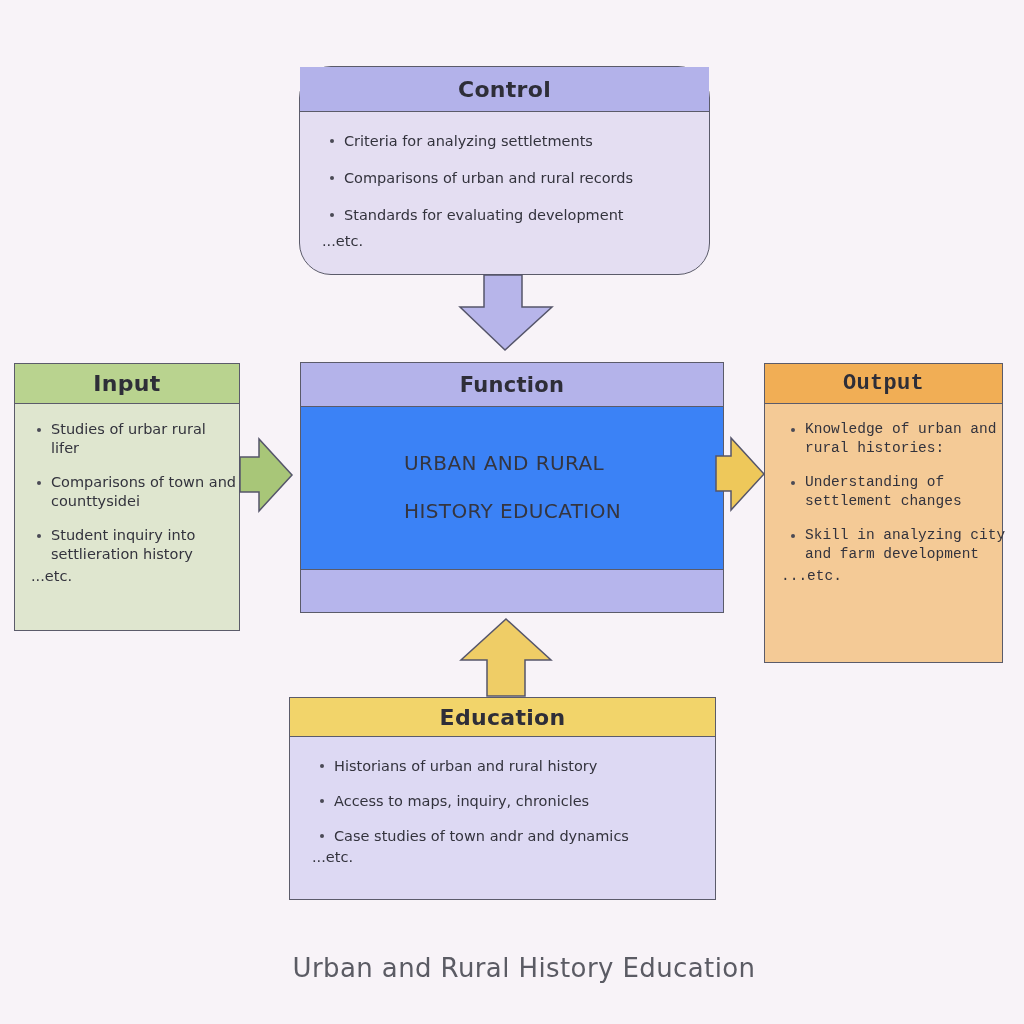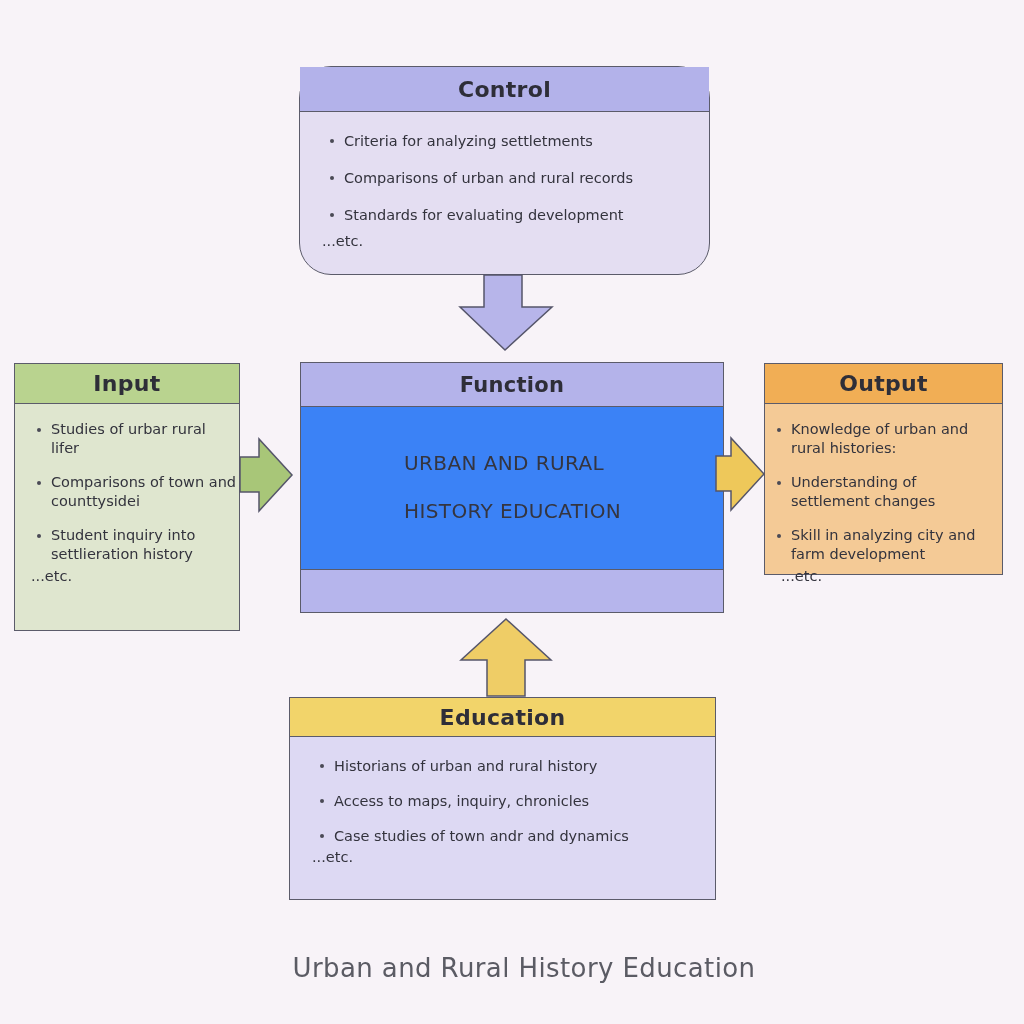--- a/index.html
+++ b/index.html
@@ -41,23 +41,23 @@
   }
 
   
   #input { left:14px; top:363px; width:226px; height:268px; background:#dfe6cf; }
   #input .hdr { height:40px; background:#b9d38f; }
   #input .list { left:10px; top:48px; width:205px; }
   #input .list li { margin-bottom:15px; line-height:19px; }
   #input .etc { left:16px; top:204px; }
 
   
-  #output { left:764px; top:363px; width:239px; height:212px; background:#f4ca96; }
+  #output { left:764px; top:363px; width:239px; height:300px; background:#f4ca96;font-family:Liberation Mono, monospace; }
   #output .hdr { height:40px; background:#f1ae55; }
-  #output .list { left:0; top:48px; width:222px; }
+  #output .list { left:14px; top:48px; width:222px; }
   #output .list li { margin-bottom:15px; line-height:19px; }
   #output .etc { left:16px; top:204px; }
 
   
   #mechanism { left:289px; top:697px; width:427px; height:203px; background:#ddd9f3; }
   #mechanism .hdr { height:39px; background:#f2d46a; }
   #mechanism .list { left:18px; top:50px; }
   #mechanism .list li { margin-bottom:15px; line-height:20px; }
   #mechanism .etc { left:22px; top:151px; }
 

